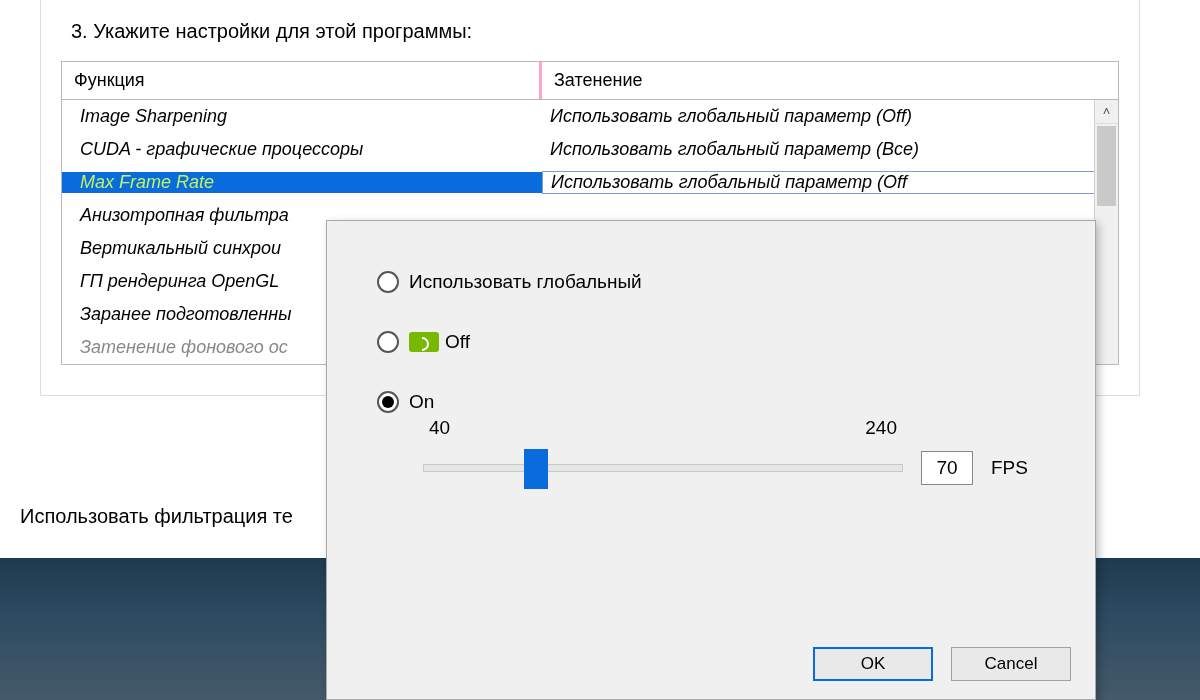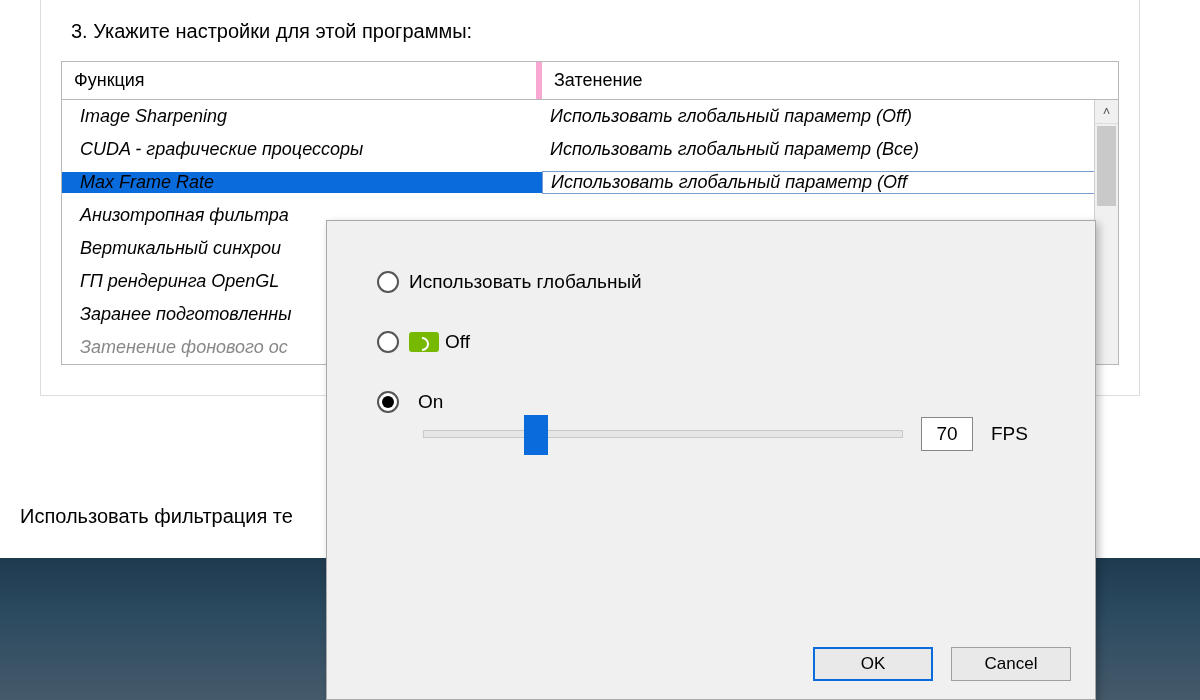--- a/index.html
+++ b/index.html
@@ -33,21 +33,21 @@
       background: #fff;
     }
     .table-header {
       display: flex;
       border-bottom: 1px solid #b8b8b8;
       background: #fff;
     }
     .table-header .col-func {
       width: 480px;
       padding: 8px 12px;
-      border-right: 6px solid #f9a8d4;
+      border-right: 3px solid #f9a8d4;
       font-size: 18px;
     }
     .table-header .col-param {
       flex: 1;
       padding: 8px 12px;
       font-size: 18px;
     }
     .table-body {
       position: relative;
     }
@@ -85,21 +85,21 @@
     }
     .table-row .cell-param {
       flex: 1;
       padding: 0 8px;
       font-size: 18px;
       white-space: nowrap;
       overflow: hidden;
     }
     .table-row.selected .cell-func {
       background: #0a6cdc;
-      color: #000000;
+      color: #bef264;
     }
     .table-row.selected .cell-param {
       background: #fff;
       color: #000;
       border:1px solid #7a9ed0;
       display:flex; align-items:center; justify-content:space-between;
       padding-right:6px;
     }
     .table-row.disabled { color: #888; }
     .chevron-down {
@@ -268,26 +268,30 @@
 <div class="popup">
   <div class="radio-row">
     <span class="radio-circle"></span>
     <span>Использовать глобальный</span>
   </div>
   <div class="radio-row">
     <span class="radio-circle"></span>
     <span class="nvidia-badge"></span>
     <span>Off</span>
   </div>
-  <div class="radio-row" style="margin-bottom:18px;gap:9px;">
+  <div class="radio-row" style="margin-bottom:18px;">
     <span class="radio-circle checked"></span>
     <span>On</span>
   </div>
 
   <div class="slider-area">
+    <div class="slider-labels">
+      <span>40</span>
+      <span>240</span>
+    </div>
     <div class="slider-row">
       <div class="slider-track">
         <div class="slider-thumb"></div>
       </div>
       <div class="fps-input">70</div>
       <div class="fps-unit">FPS</div>
     </div>
   </div>
 
   <div class="popup-buttons">

